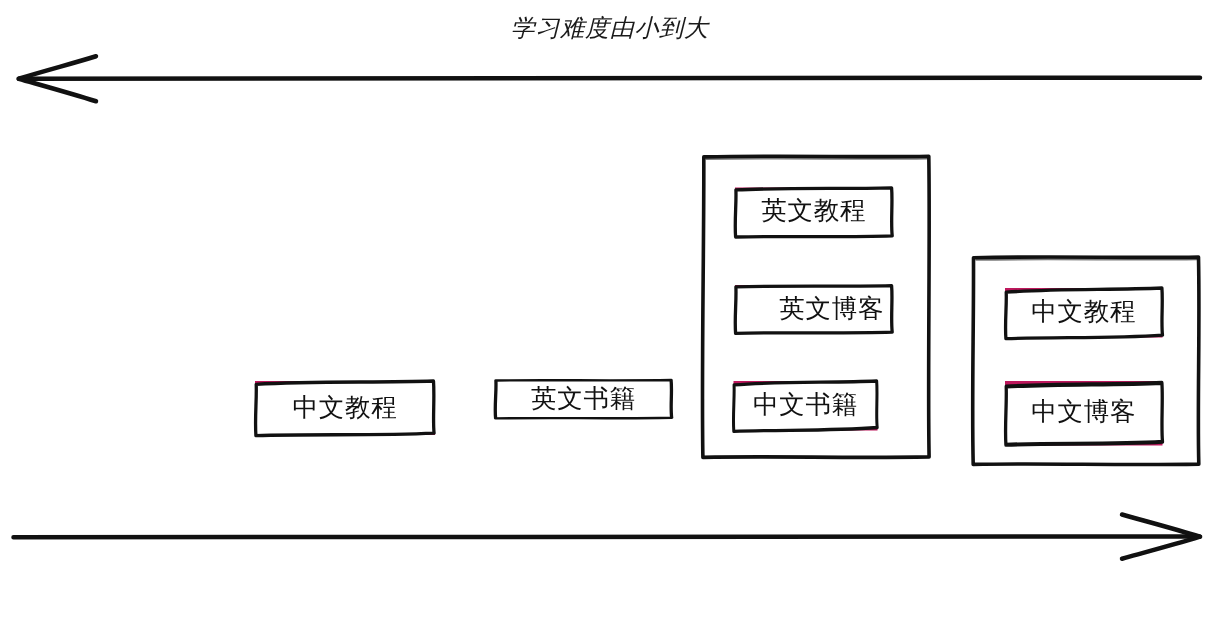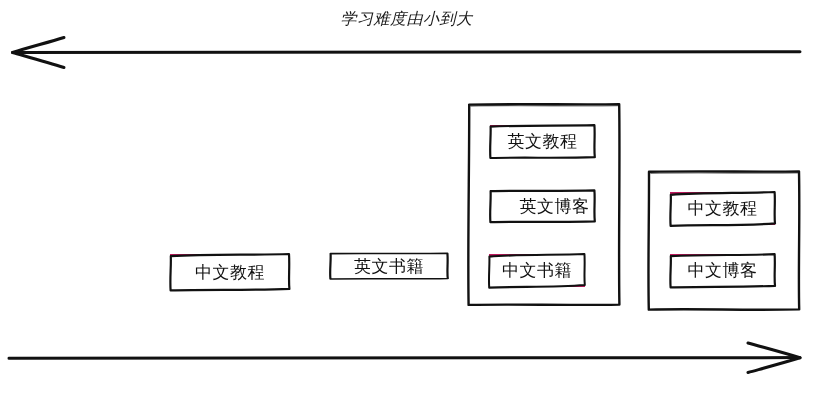--- a/index.html
+++ b/index.html
@@ -151,20 +151,20 @@
     <span class="node-label">中文书籍</span>
   </div>
 
   <div class="node-box" style="left:670px; top:192px; width:105px; height:33px;">
     <svg class="box-frame" viewBox="0 0 113 41" preserveAspectRatio="none">
       <path d="M 4.8 6.8 C 38 4.4, 76 5.4, 108.6 4.0 C 109.4 14, 108.0 27, 109.0 35.4 C 76 37.8, 38 36.6, 4.6 37.8 C 3.8 27, 5.2 16, 4.8 6.8 Z" fill="#ffffff" stroke="#111111" stroke-width="2.2" stroke-linejoin="round"></path>
     </svg>
     <span class="node-label">中文教程</span>
   </div>
 
-  <div class="node-box" style="left:670px; top:254px; width:105px; height:33px;">
+  <div class="node-box" style="left:670px; top:254px; width:105px; height:43px;">
     <svg class="box-frame" viewBox="0 0 113 41" preserveAspectRatio="none">
       <path d="M 4.8 6.2 C 38 4.6, 76 5.4, 108.6 4.2 C 109.4 14, 108.0 27, 109.0 35.8 C 76 37.4, 38 36.4, 4.6 37.4 C 3.8 27, 5.2 16, 4.8 6.2 Z" fill="#ffffff" stroke="#111111" stroke-width="2.2" stroke-linejoin="round"></path>
     </svg>
     <span class="node-label">中文博客</span>
   </div>
 
 </div>
 
 </body></html>

